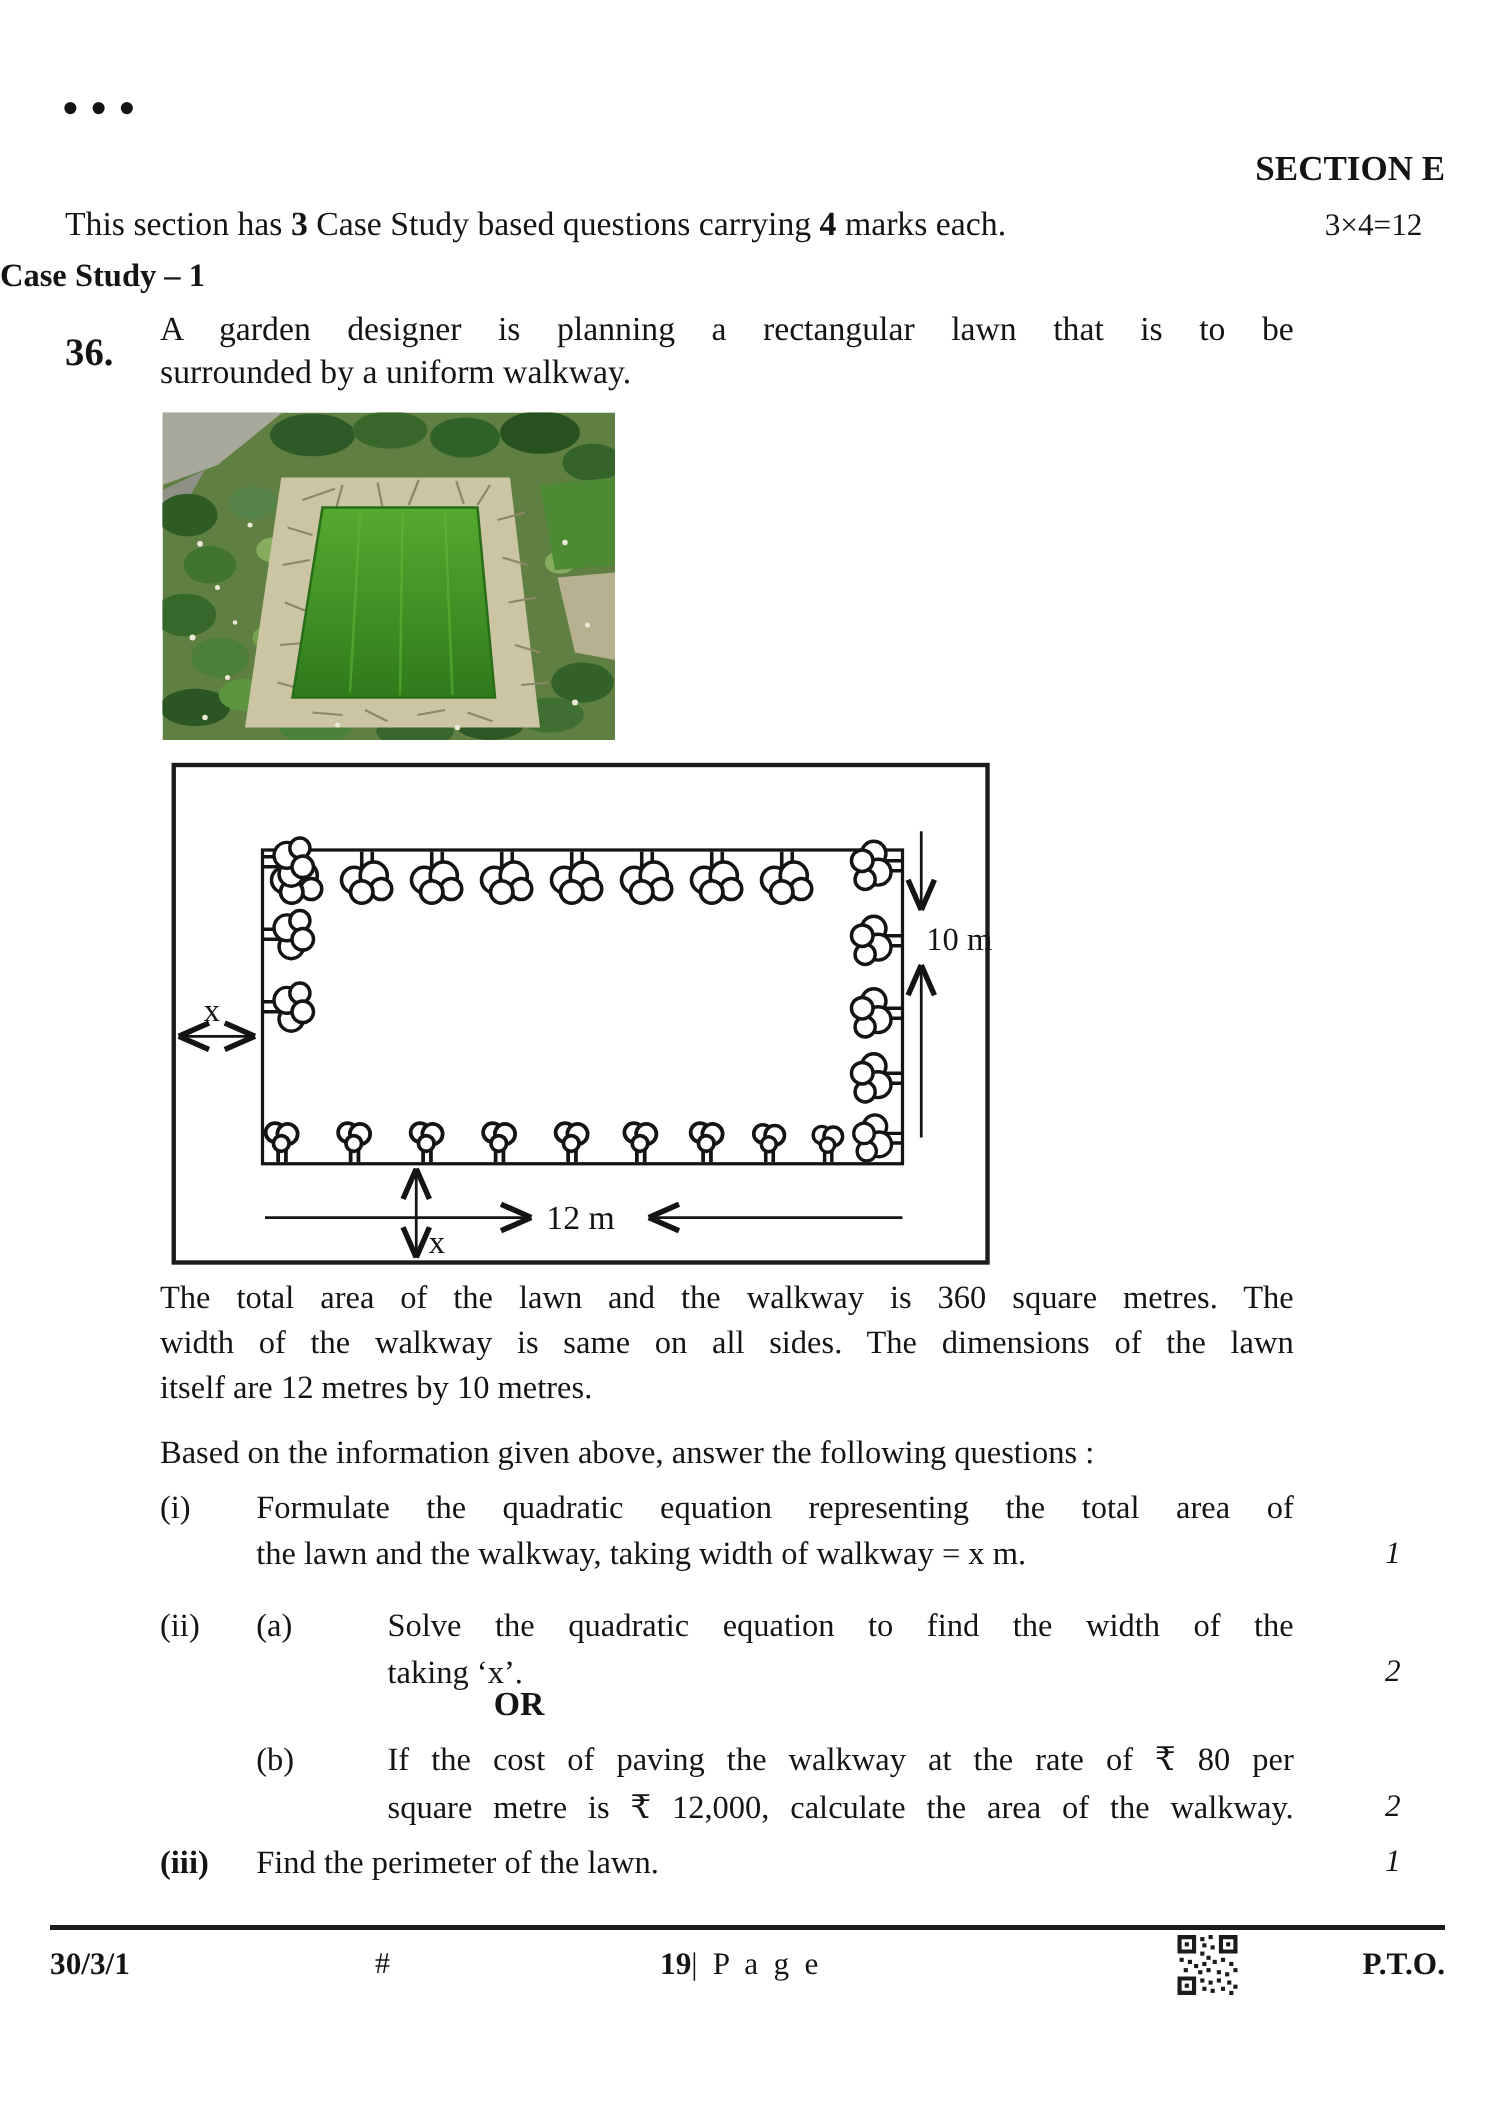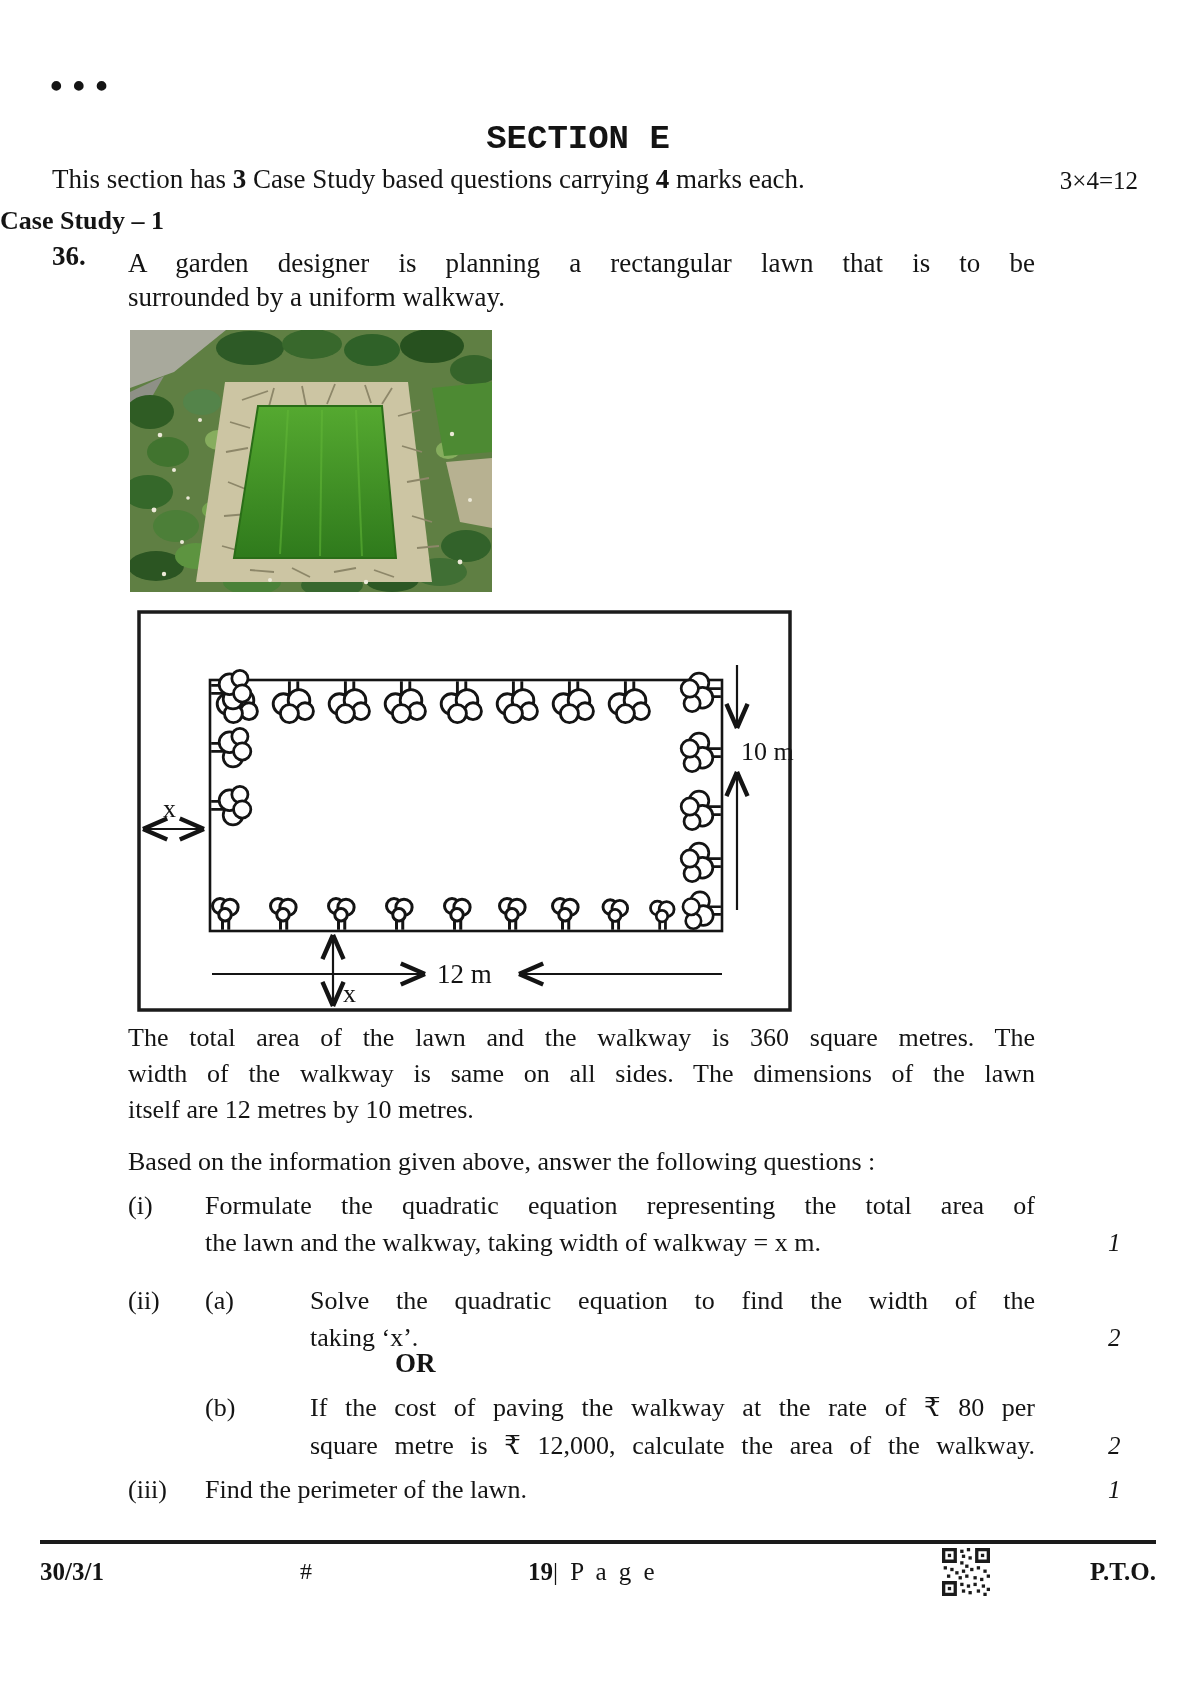--- a/index.html
+++ b/index.html
@@ -17,30 +17,30 @@
   .fig text{font-family:"Liberation Serif","DejaVu Serif",serif;fill:#141414;}
   svg{overflow:visible;}
 </style>
 </head>
 <body>
 
 <div class="page">
 
   <div class="t b" style="left:50px;top:64px;font-size:36px;letter-spacing:10px;">•••</div>
 
-  <div class="t b" style="left:0;top:118px;width:1156px;text-align:center;font-size:34px;font-family:Liberation Mono, monospace;">SECTION E</div>
+  <div class="t b" style="left:0;top:118px;width:1156px;text-align:right;font-size:28px;">SECTION E</div>
 
   <div class="t i" style="left:52px;top:163px;font-size:27px;">
     <span>This section has </span><span class="b">3</span><span> Case Study based questions carrying </span><span class="b">4</span><span> marks each.</span>
   </div>
   <div class="t i" style="left:940px;top:165px;width:198px;text-align:right;font-size:25px;">3×4=12</div>
 
   <div class="t b" style="left:0;top:205px;width:1156px;font-size:26px;">Case Study – 1</div>
 
-  <div class="t b" style="left:52px;top:240px;font-size:27px;">36.</div>
+  <div class="t b" style="left:52px;top:263px;font-size:31px;">36.</div>
   <div class="t just" style="left:128px;top:247px;width:907px;font-size:27px;">A garden designer is planning a rectangular lawn that is to be</div>
   <div class="t" style="left:128px;top:281px;font-size:27px;">surrounded by a uniform walkway.</div>
 
   <div style="position:absolute;left:130px;top:330px;">
     <svg width="362" height="262" viewBox="0 0 362 262" style="overflow:hidden">
       <rect width="362" height="262" fill="#5f7f43"></rect>
 
       <polygon points="0,0 96,0 44,42 0,58" fill="#a8a99c"></polygon>
       <polygon points="0,62 34,46 12,84 0,90" fill="#8e9086"></polygon>
 
@@ -221,21 +221,21 @@
   <div class="t" style="left:310px;top:1322px;">taking ‘x’.</div>
   <div class="t marks" style="left:1108px;top:1322px;">2</div>
 
   <div class="t b" style="left:395px;top:1347px;font-size:27px;">OR</div>
 
   <div class="t" style="left:205px;top:1392px;">(b)</div>
   <div class="t just" style="left:310px;top:1392px;width:725px;">If the cost of paving the walkway at the rate of ₹ 80 per</div>
   <div class="t just" style="left:310px;top:1430px;width:725px;">square metre is ₹ 12,000, calculate the area of the walkway.</div>
   <div class="t marks" style="left:1108px;top:1430px;">2</div>
 
-  <div class="t" style="left:128px;top:1474px;">(iii)</div>
+  <div class="t" style="left:128px;top:1474px;font-weight:bold;">(iii)</div>
   <div class="t" style="left:205px;top:1474px;">Find the perimeter of the lawn.</div>
   <div class="t marks" style="left:1108px;top:1474px;">1</div>
 
   <div class="rule" style="left:40px;top:1540px;width:1116px;height:4px;"></div>
   <div class="t b" style="left:40px;top:1556px;font-size:25px;">30/3/1</div>
   <div class="t" style="left:300px;top:1556px;font-size:24px;">#</div>
   <div class="t" style="left:528px;top:1556px;font-size:25px;">
     <span class="b">19</span><span style="letter-spacing:3px;">| P a g e</span>
   </div>
 

